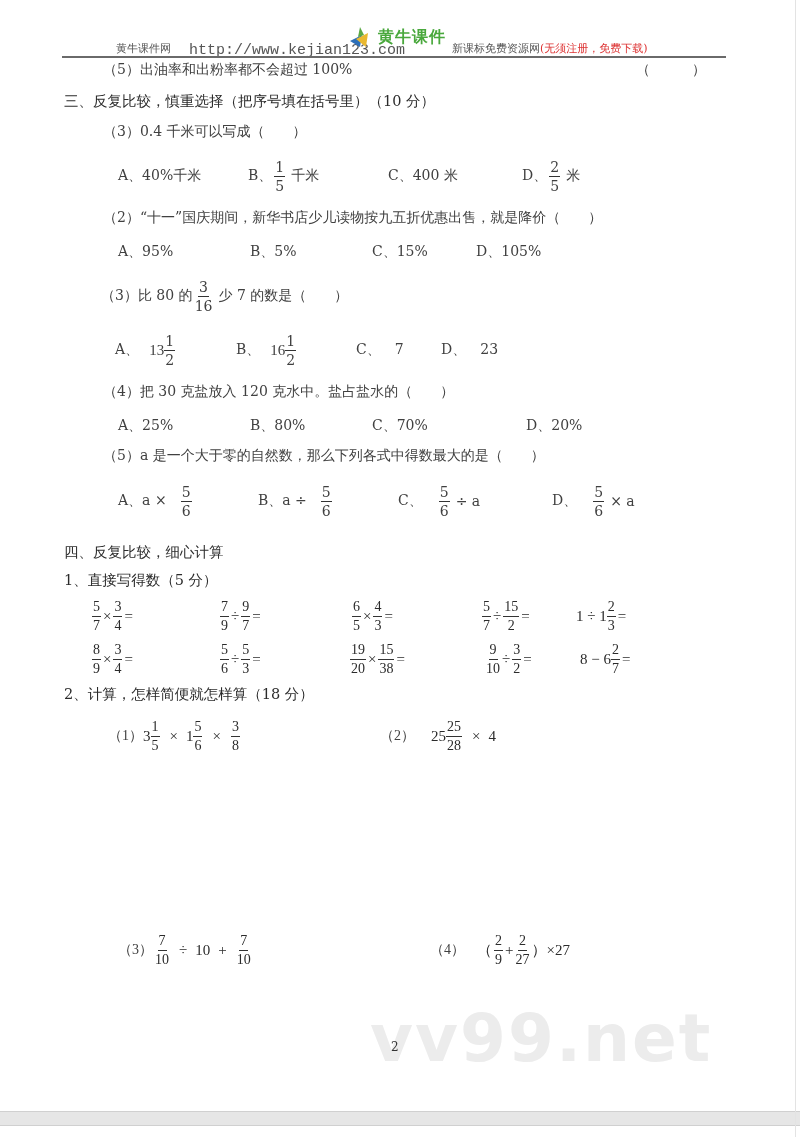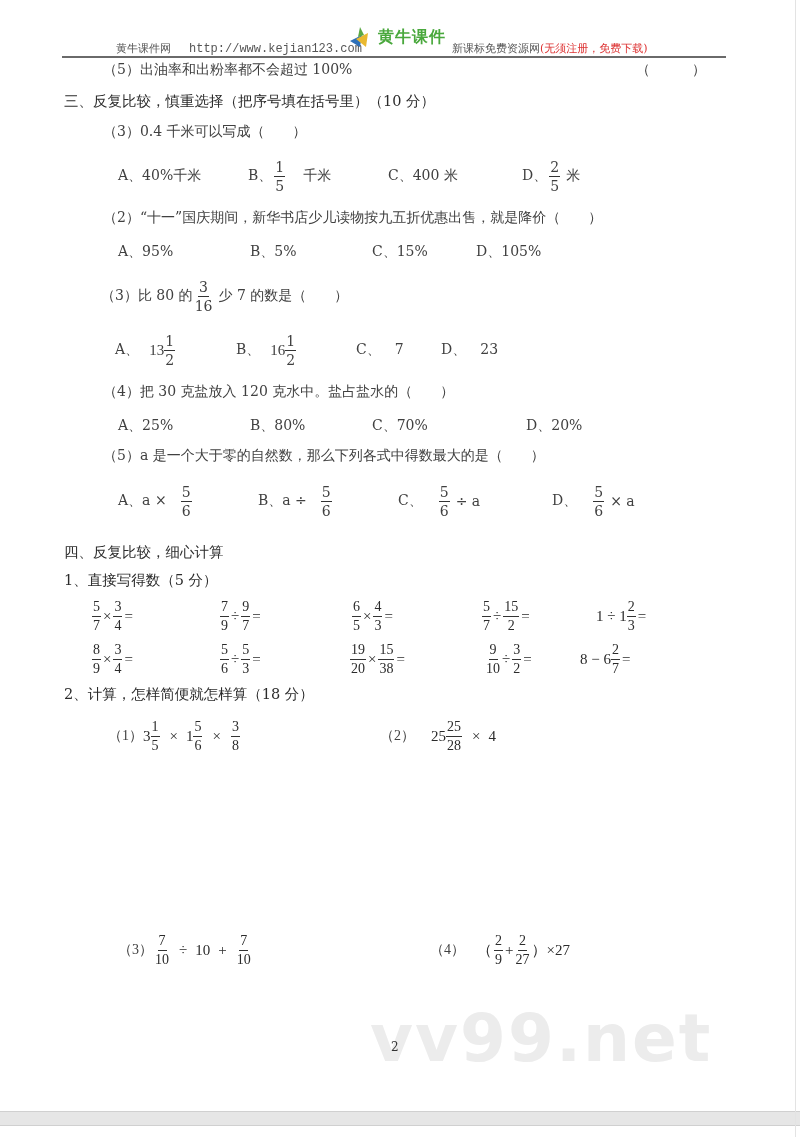--- a/index.html
+++ b/index.html
@@ -1,21 +1,21 @@
 <!DOCTYPE html>
 <html><head>
 <meta charset="utf-8">
 <style>
   html,body{margin:0;padding:0;}
   body{width:800px;height:1137px;background:#ffffff;position:relative;overflow:hidden;
        font-family:"DejaVu Serif","Liberation Serif",serif;color:#2b2b2b;}
   .abs{position:absolute;white-space:nowrap;}
   .hdr{font-size:11px;color:#555;}
   .hdr-red{color:#d33;}
-  .hdr-url{font-family:"Liberation Mono","DejaVu Sans Mono",monospace;font-size:12px;color:#555;}
+  .hdr-url{font-family:"Liberation Mono","DejaVu Sans Mono",monospace;font-size:15px;color:#555;}
   .hline{position:absolute;left:62px;width:664px;height:1.5px;background:#6a6a6a;top:56px;}
   .logo{position:absolute;left:348px;top:20px;height:34px;display:flex;align-items:center;}
   .logo-txt{font-family:"DejaVu Sans","Liberation Sans",sans-serif;font-weight:bold;color:#49a83c;font-size:16px;margin-left:4px;letter-spacing:1px;}
   .t{font-size:14px;color:#404040;}
   .h{font-size:14.5px;color:#2b2b2b;}
   .frac{display:inline-flex;flex-direction:column;align-items:center;vertical-align:middle;line-height:1;font-size:14px;margin:0 2px;}
   .frac .n{padding:0 1px 2px 1px;border-bottom:1px solid #333;}
   .frac .d{padding-top:2px;}
   .fs{font-family:"Liberation Serif","DejaVu Serif",serif;font-size:15px;}
   .row{display:flex;align-items:center;}
@@ -51,21 +51,21 @@
 <div class="abs t" style="left:103px;top:123px;">（3）0.4 千米可以写成（　　）</div>
 <div class="abs t row" style="left:118px;top:158px;height:36px;">
     <span>A、40%千米</span>
   </div>
 <div class="abs t row" style="left:248px;top:158px;height:36px;">
   <span>B、</span>
   <span class="frac">
       <span class="n">1</span>
       <span class="d">5</span>
     </span>
-  <span style="margin-left:16px;text-align:right;">千米</span>
+  <span style="margin-left:4px;text-align:right;">千米</span>
 </div>
 <div class="abs t row" style="left:388px;top:158px;height:36px;">
     <span>C、400 米</span>
   </div>
 <div class="abs t row" style="left:522px;top:158px;height:36px;">
   <span>D、</span>
   <span class="frac">
       <span class="n">2</span>
       <span class="d">5</span>
     </span>
@@ -187,21 +187,21 @@
       <span class="n">5</span>
       <span class="d">7</span>
     </span>
   <span>÷</span>
   <span class="frac">
       <span class="n">15</span>
       <span class="d">2</span>
     </span>
   <span>=</span>
 </div>
-<div class="abs fs row" style="left:596px;top:600px;">
+<div class="abs fs row" style="left:576px;top:600px;">
   <span>1 ÷ 1</span>
   <span class="frac" style="margin-left:0;">
       <span class="n">2</span>
       <span class="d">3</span>
     </span>
   <span>=</span>
 </div>
 
 <div class="abs fs row" style="left:90px;top:643px;">
   <span class="frac">

